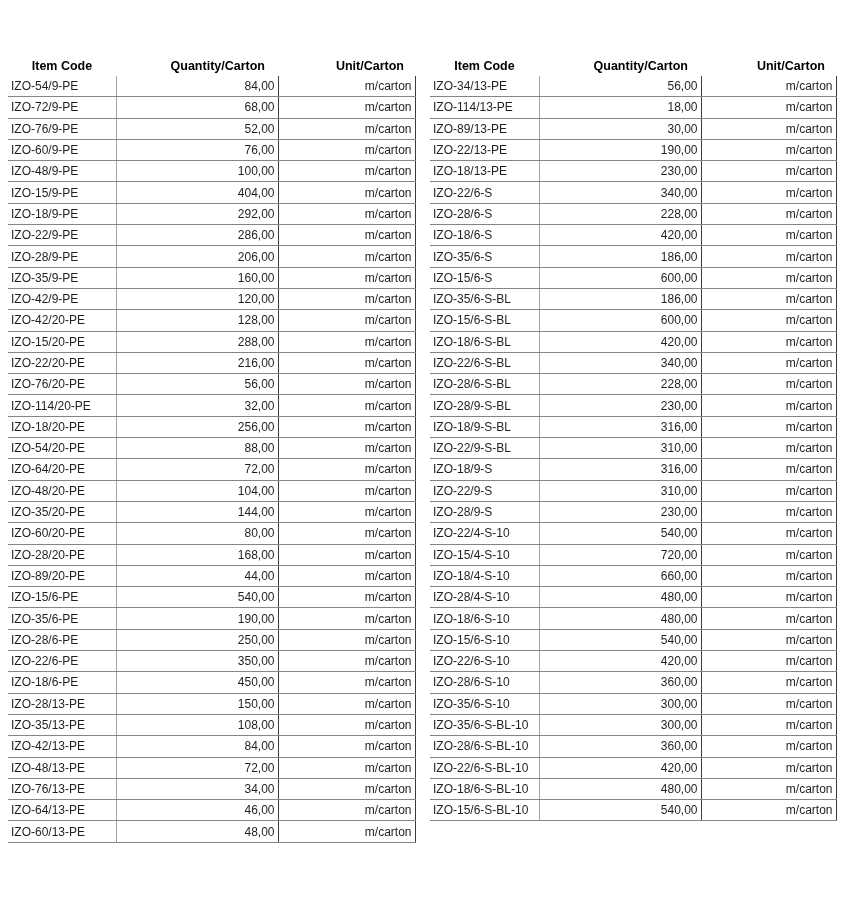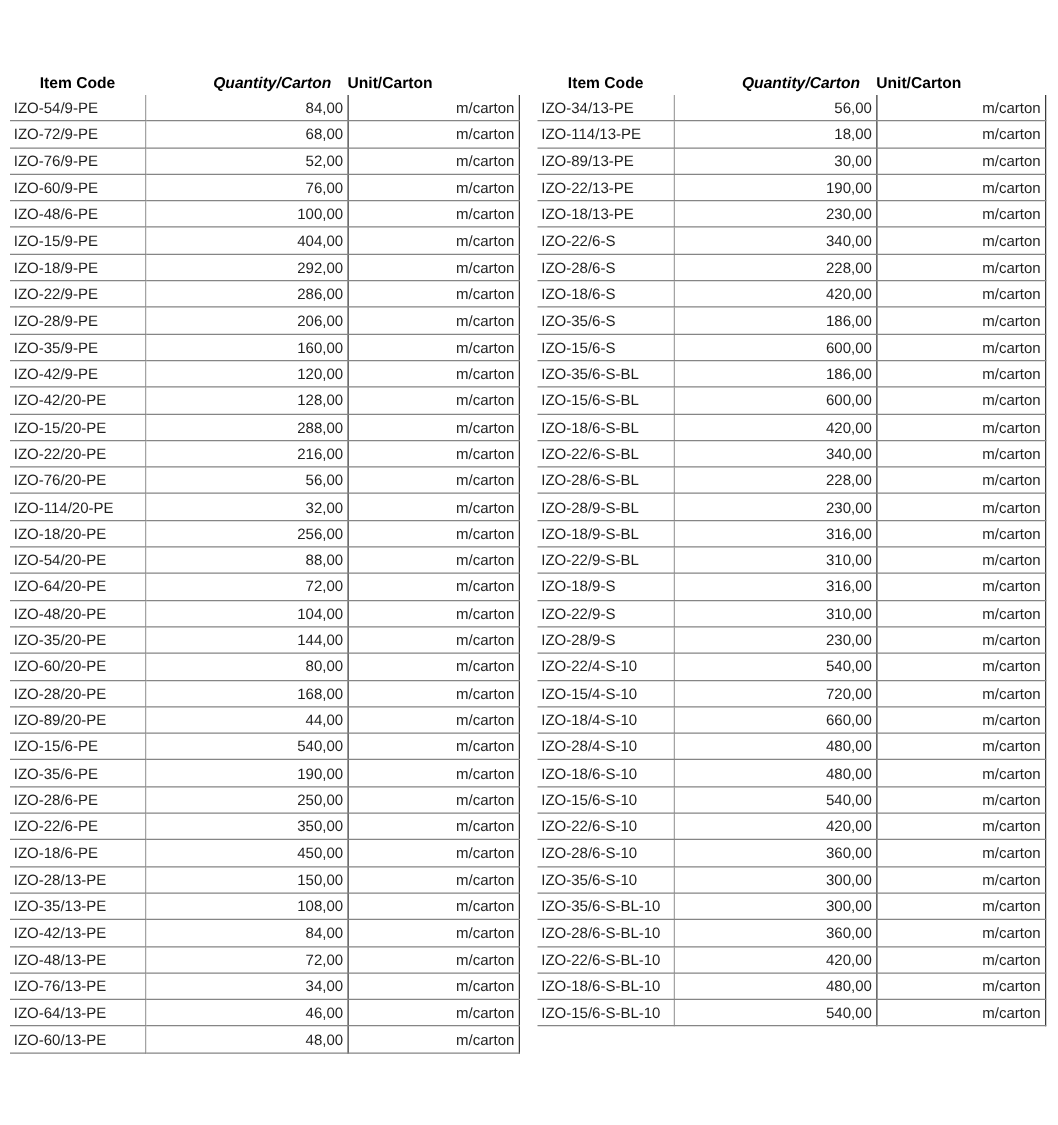--- a/index.html
+++ b/index.html
@@ -28,22 +28,22 @@
     height: 21px;
     font-size: 12.5px;
     font-weight: bold;
     color: var(--header-text, #000);
     border: none;
     padding: 0;
     white-space: nowrap;
     vertical-align: middle;
   }
   th.th-item { text-align: center; }
-  th.th-qty  { text-align: right; padding-right: 13px; font-style: italic; }
-  th.th-unit { text-align: left; padding-right: 11px; }
+  th.th-qty  { text-align: right; padding-right: 13px; }
+  th.th-unit { text-align: right; padding-right: 11px; }
 
   td {
     height: 20.3px;
     font-size: 12px;
     color: var(--text, #1f1f1f);
     padding: 0;
     white-space: nowrap;
     overflow: hidden;
     vertical-align: middle;
     border-bottom: 1px solid var(--row-line, #858585);
@@ -97,21 +97,21 @@
           <td>IZO-76/9-PE</td>
           <td>52,00</td>
           <td>m/carton</td>
         </tr>
         <tr>
           <td>IZO-60/9-PE</td>
           <td>76,00</td>
           <td>m/carton</td>
         </tr>
         <tr>
-          <td>IZO-48/6-PE</td>
+          <td>IZO-48/9-PE</td>
           <td>100,00</td>
           <td>m/carton</td>
         </tr>
         <tr>
           <td>IZO-15/9-PE</td>
           <td>404,00</td>
           <td>m/carton</td>
         </tr>
         <tr>
           <td>IZO-18/9-PE</td>

